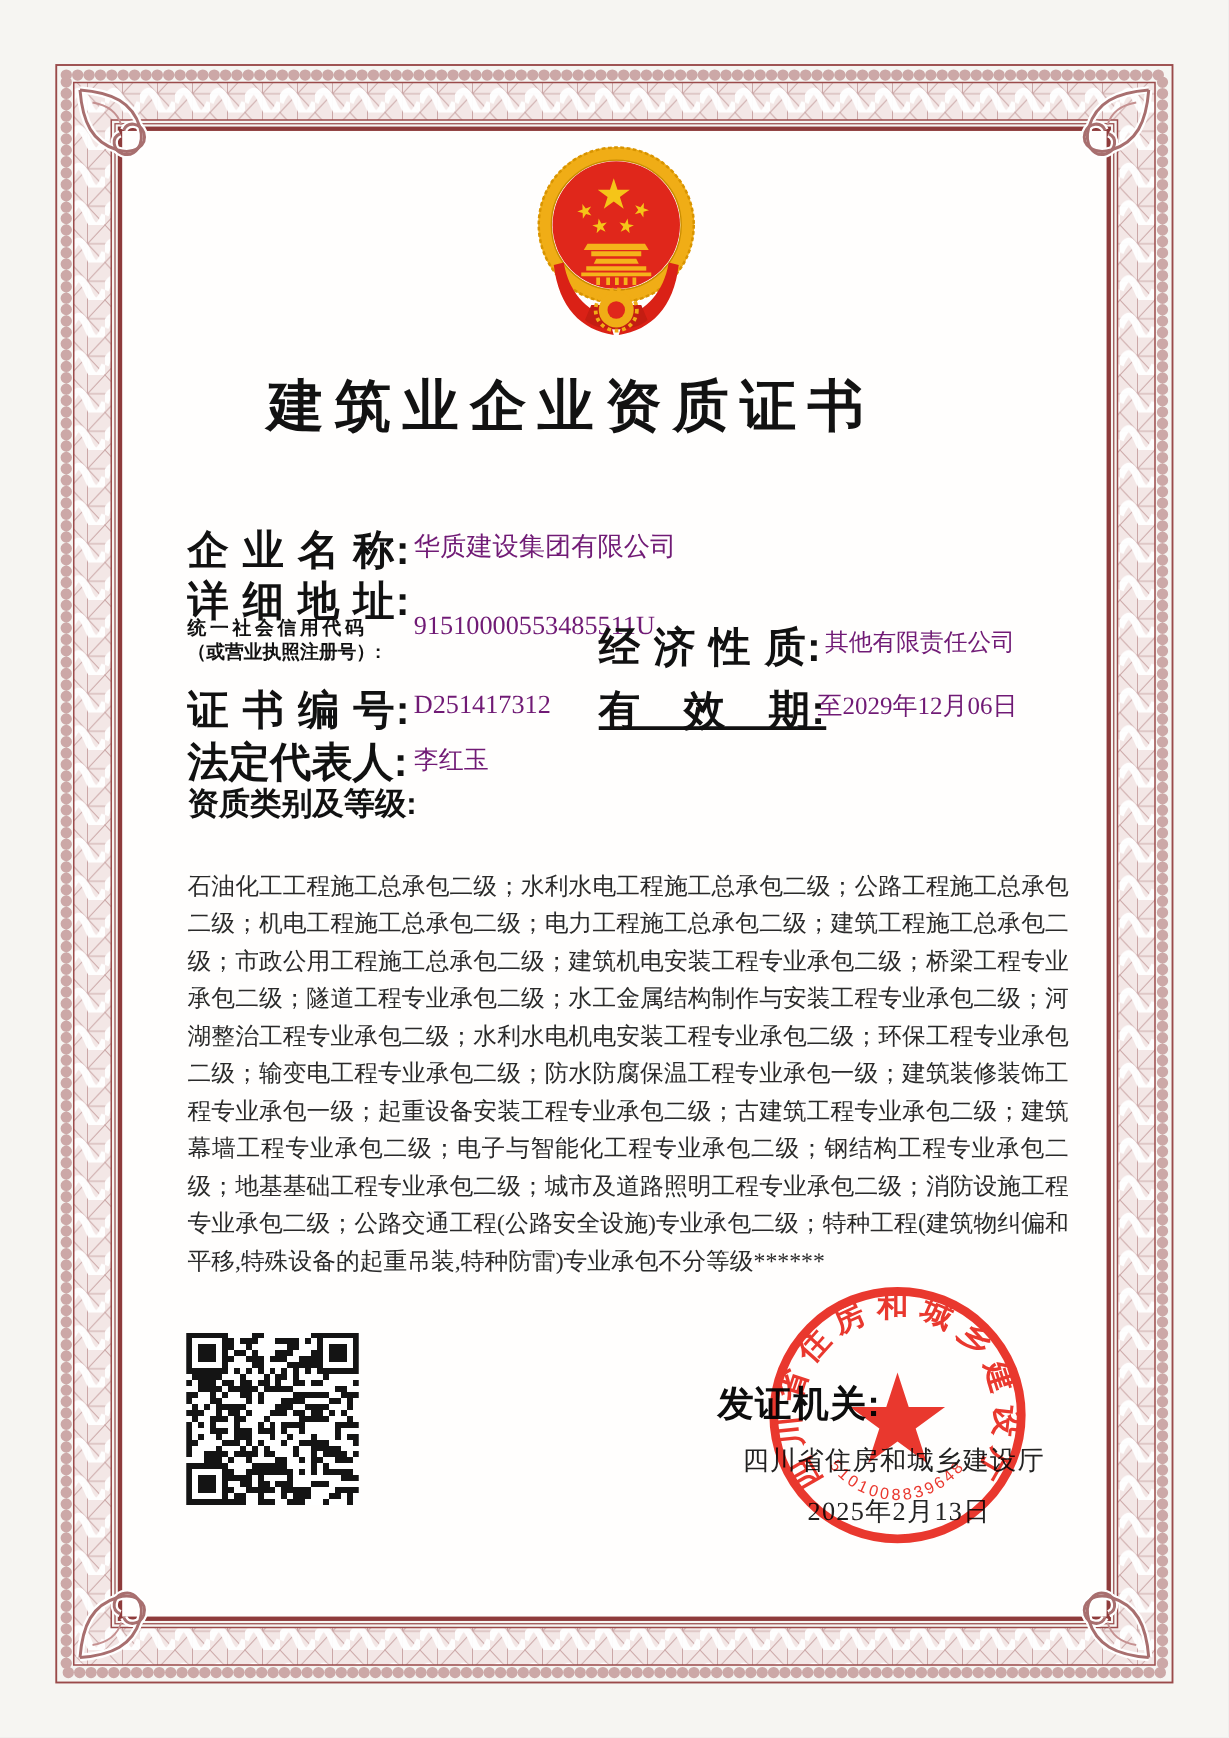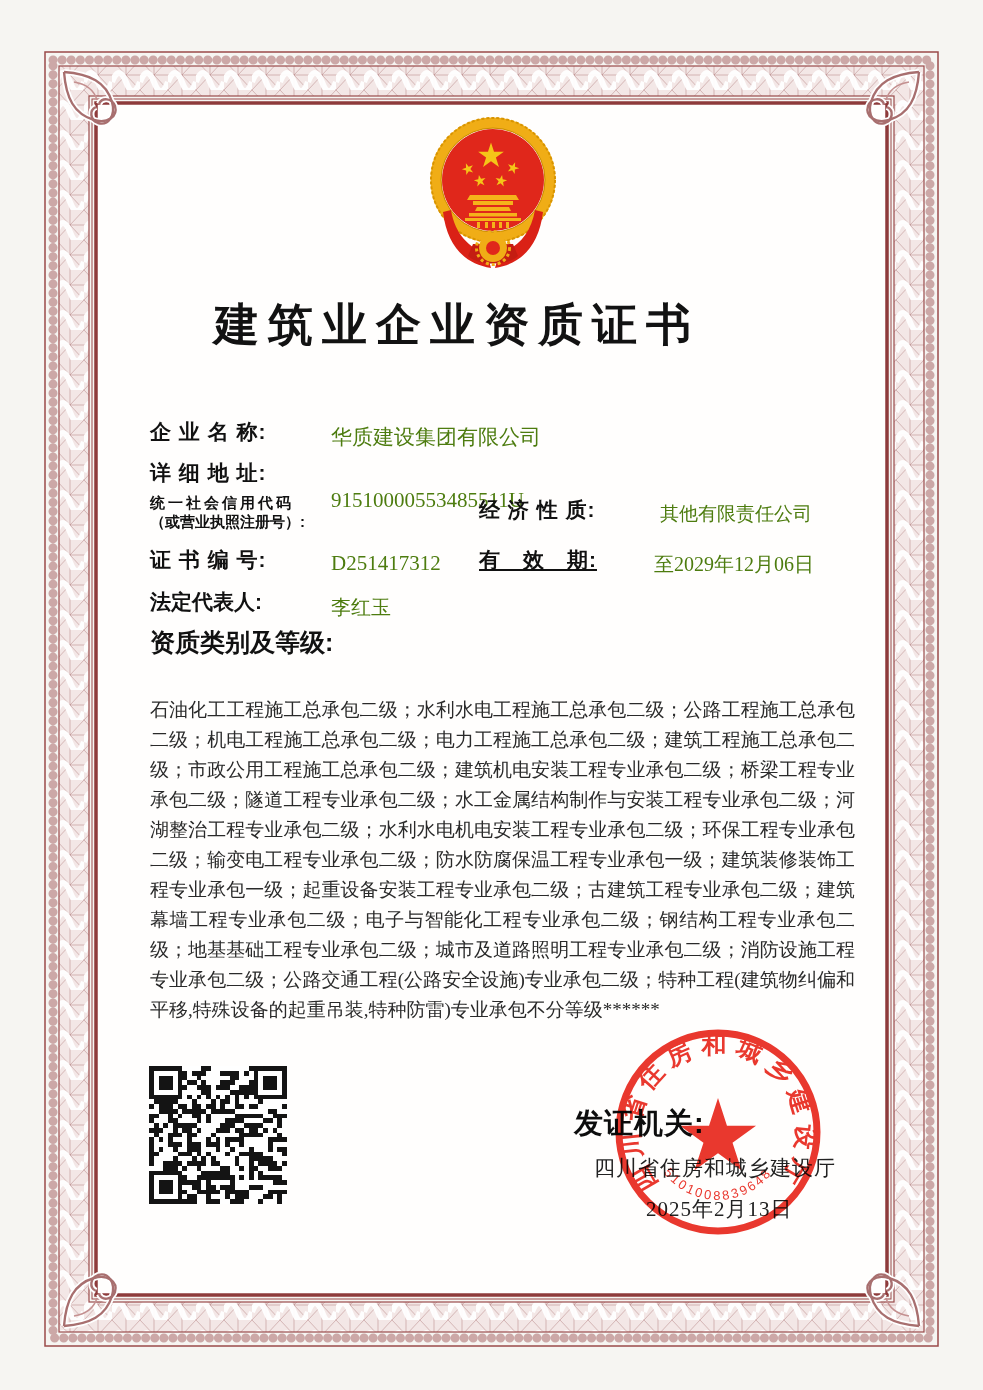--- a/index.html
+++ b/index.html
@@ -2,25 +2,25 @@
 <html><head>
 <meta charset="utf-8">
 <style>
   html,body{margin:0;padding:0;background:#e9e8e5;}
   .page{position:relative;width:983px;height:1390px;margin:0 auto;background:#f6f5f2;overflow:hidden;
         font-family:"Liberation Serif","DejaVu Serif",serif;color:#1a1a1a;}
   .abs{position:absolute;}
   svg{display:block;}
   .title{left:0;top:295px;width:914px;text-align:center;font-family:"Liberation Sans","DejaVu Sans",sans-serif;
          font-weight:800;font-size:45px;letter-spacing:9px;color:#121212;}
-  .lbl{font-family:"Liberation Sans","DejaVu Sans",sans-serif;font-weight:700;font-size:21px;color:#111;
+  .lbl{font-family:"Liberation Sans","DejaVu Sans",sans-serif;font-weight:700;font-size:33px;color:#111;
        letter-spacing:1px;white-space:nowrap;}
   .lbl-sm{font-family:"Liberation Sans","DejaVu Sans",sans-serif;font-weight:700;font-size:15px;line-height:19px;
           color:#111;white-space:nowrap;}
-  .val{font-size:21px;color:#4d7c0f;white-space:nowrap;}
+  .val{font-size:21px;color:#701a75;white-space:nowrap;}
   .qual-text{left:150px;top:663px;width:705px;font-size:19px;line-height:30px;text-align:justify;
              text-justify:inter-ideograph;color:#2a2a2a;margin-top:32px;}
   .issue-lbl{left:574px;top:1104px;font-family:"Liberation Sans","DejaVu Sans",sans-serif;font-weight:800;
              font-size:29px;letter-spacing:1px;color:#0d0d0d;}
   .authority{left:594px;top:1154px;font-size:21px;letter-spacing:1px;color:#222;}
   .issue-date{left:646px;top:1195px;font-size:21px;letter-spacing:1px;color:#222;}
   .seal-svg{left:606px;top:1022px;mix-blend-mode:multiply;opacity:.93;}
   .qr{left:149px;top:1066px;}
 </style>
 </head>

